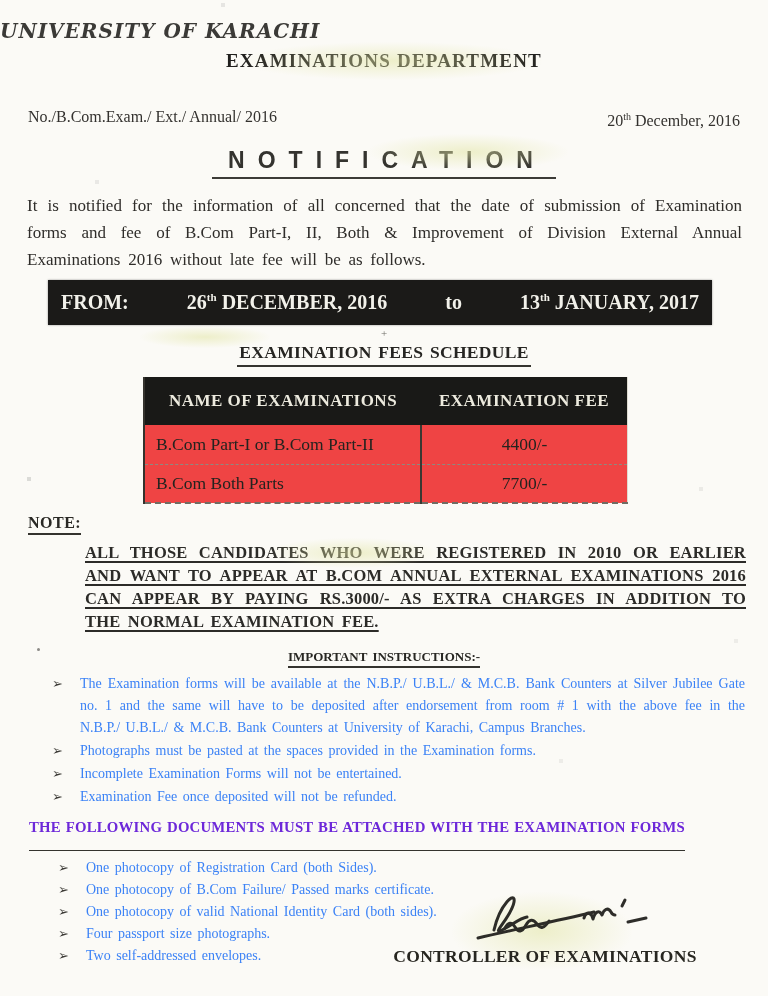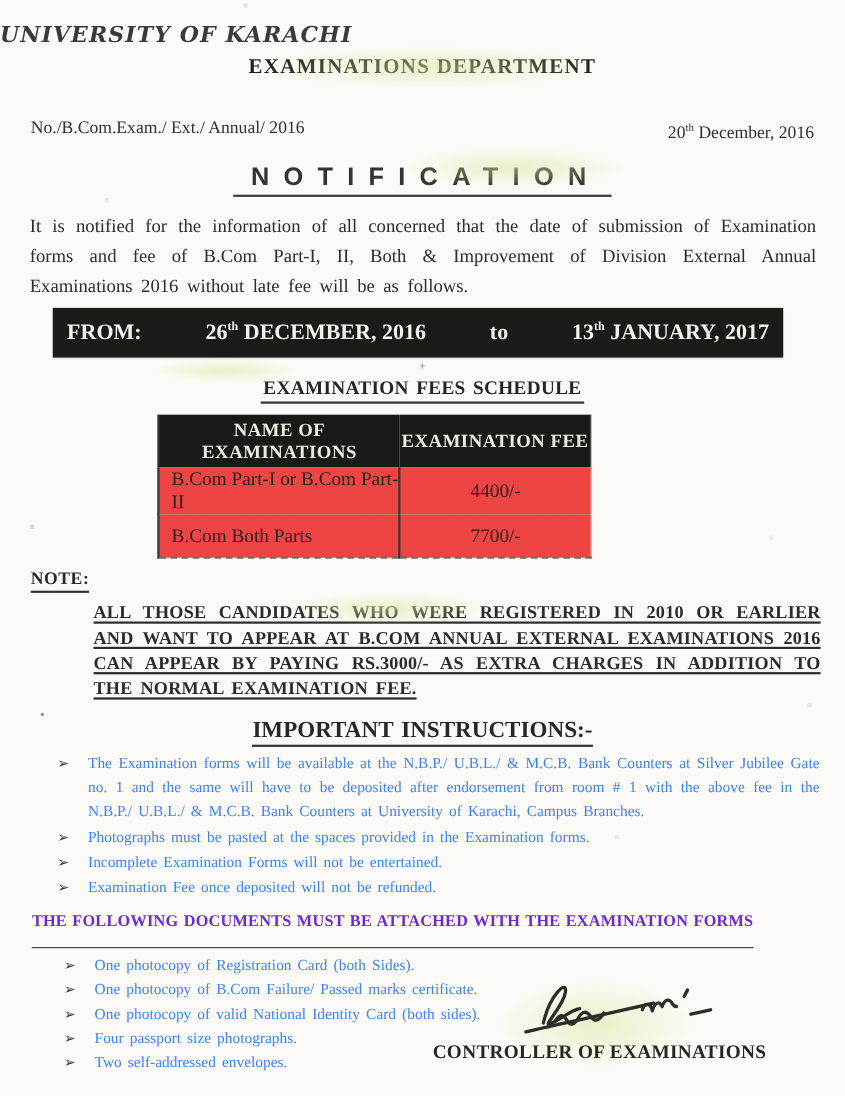--- a/index.html
+++ b/index.html
@@ -117,21 +117,21 @@
     font-size: 17.5px;
     font-weight: bold;
     letter-spacing: 0.3px;
     word-spacing: 2px;
     color: #262522;
     border-bottom: 2px solid #35342f;
     padding: 0 2px 2px 2px;
   }
   table.fees {
     margin: 10px 0 0 143px;
-    width: 395px;
+    width: 485px;
     border-collapse: collapse;
     border-left: 2px solid #34322d;
     border-right: 1px solid #dedcd0;
     border-bottom: 2px dashed #6f6c63;
   }
   table.fees thead tr {
     background: #191917;
     height: 48px;
   }
   table.fees th {
@@ -168,21 +168,21 @@
     text-decoration-thickness: 1.5px;
     text-underline-offset: 3px;
     word-spacing: 3px;
     letter-spacing: 0.2px;
     color: #2c2b28;
   }
   
   .instr-title-wrap { text-align: center; margin-top: 14px; }
   .instr-title {
     display: inline-block;
-    font-size: 21px;
+    font-size: 13px;
     font-weight: bold;
     word-spacing: 2px;
     border-bottom: 2px solid #34332e;
     padding-bottom: 1px;
     color: #282723;
   }
   ul.blist { list-style: none; margin: 5px 23px 0 52px; }
   ul.blist li { display: flex; margin-bottom: 1px; }
   .arrow {
     flex: none;

